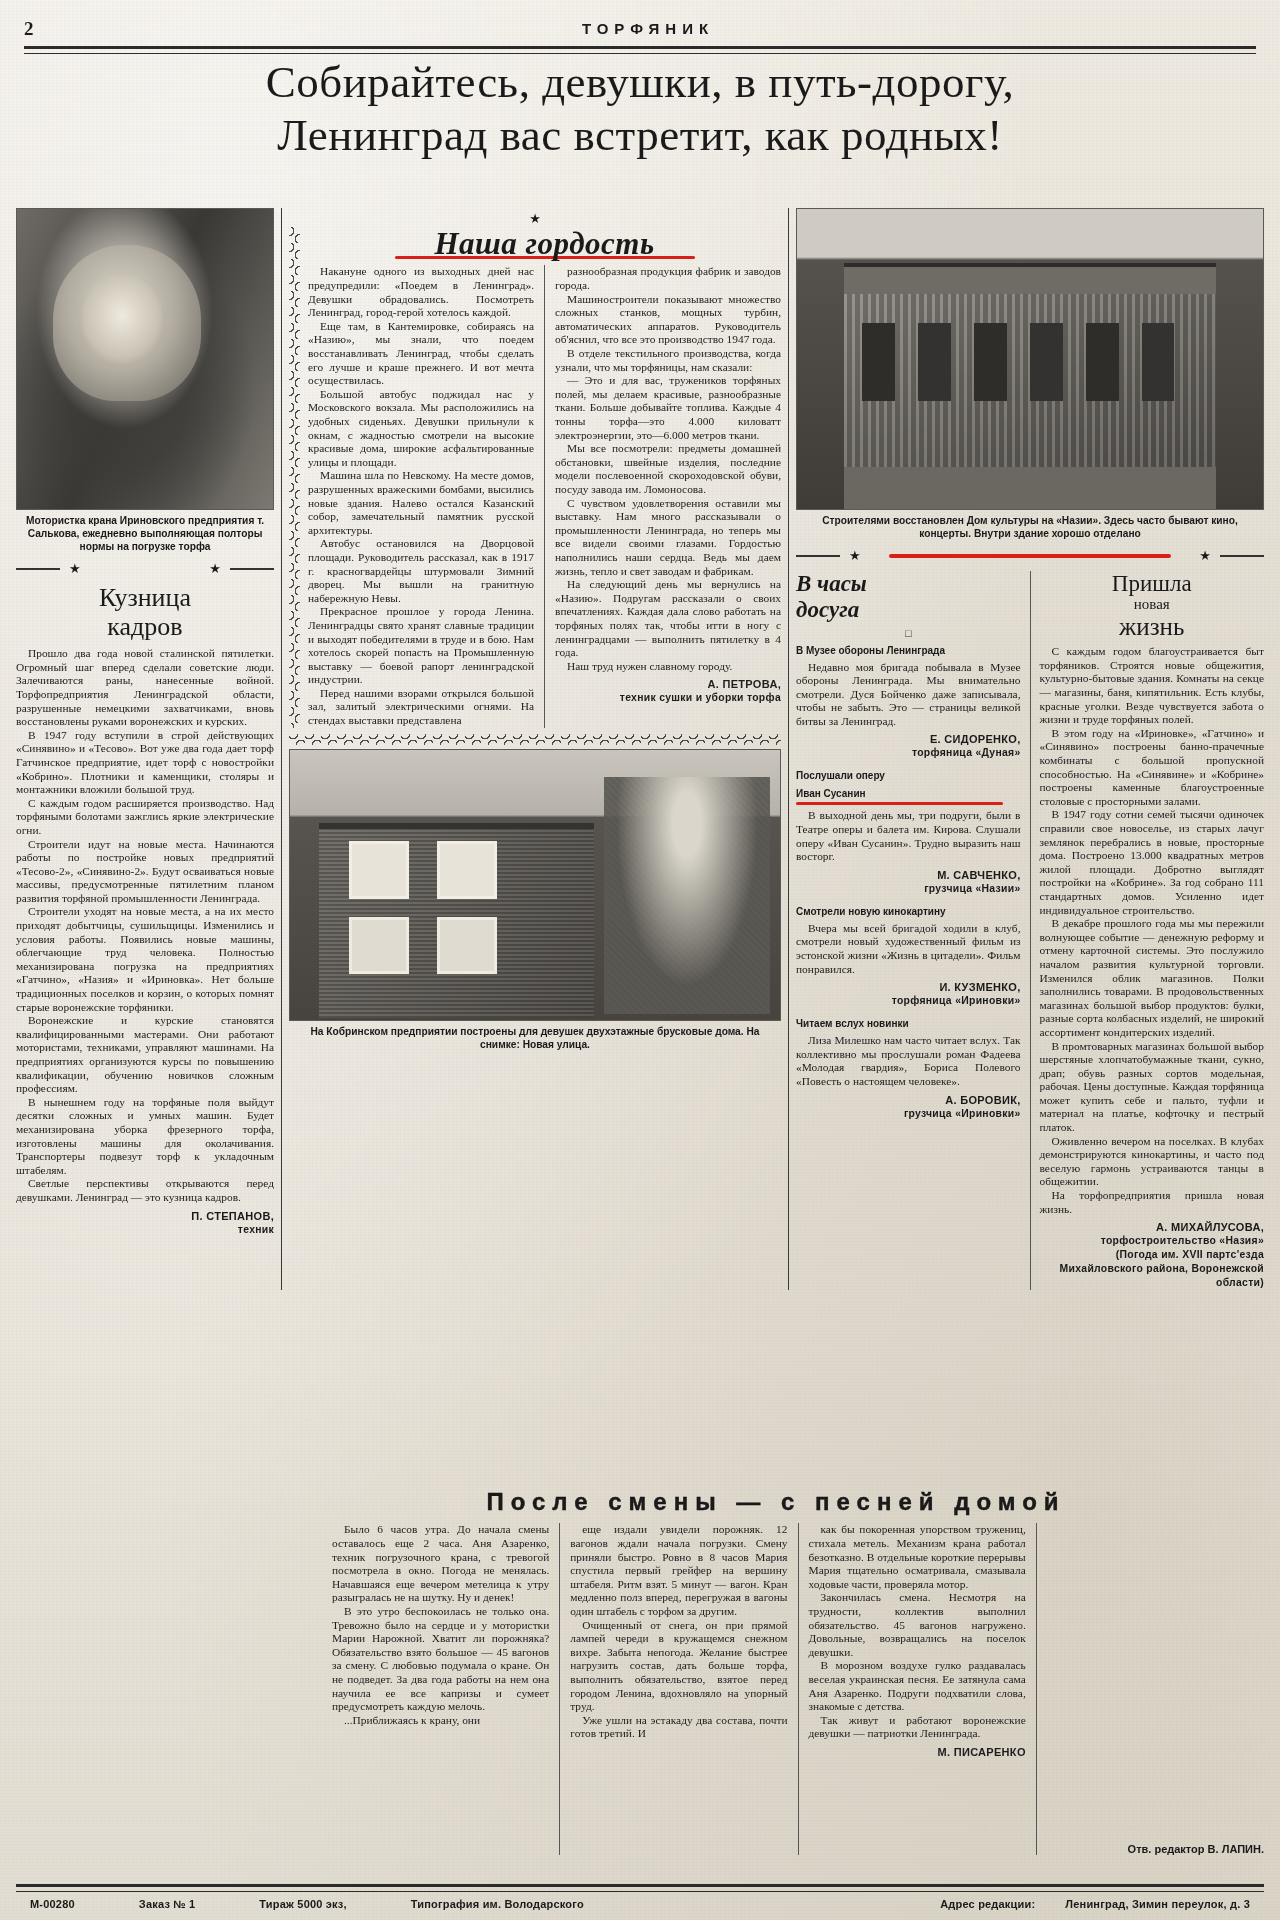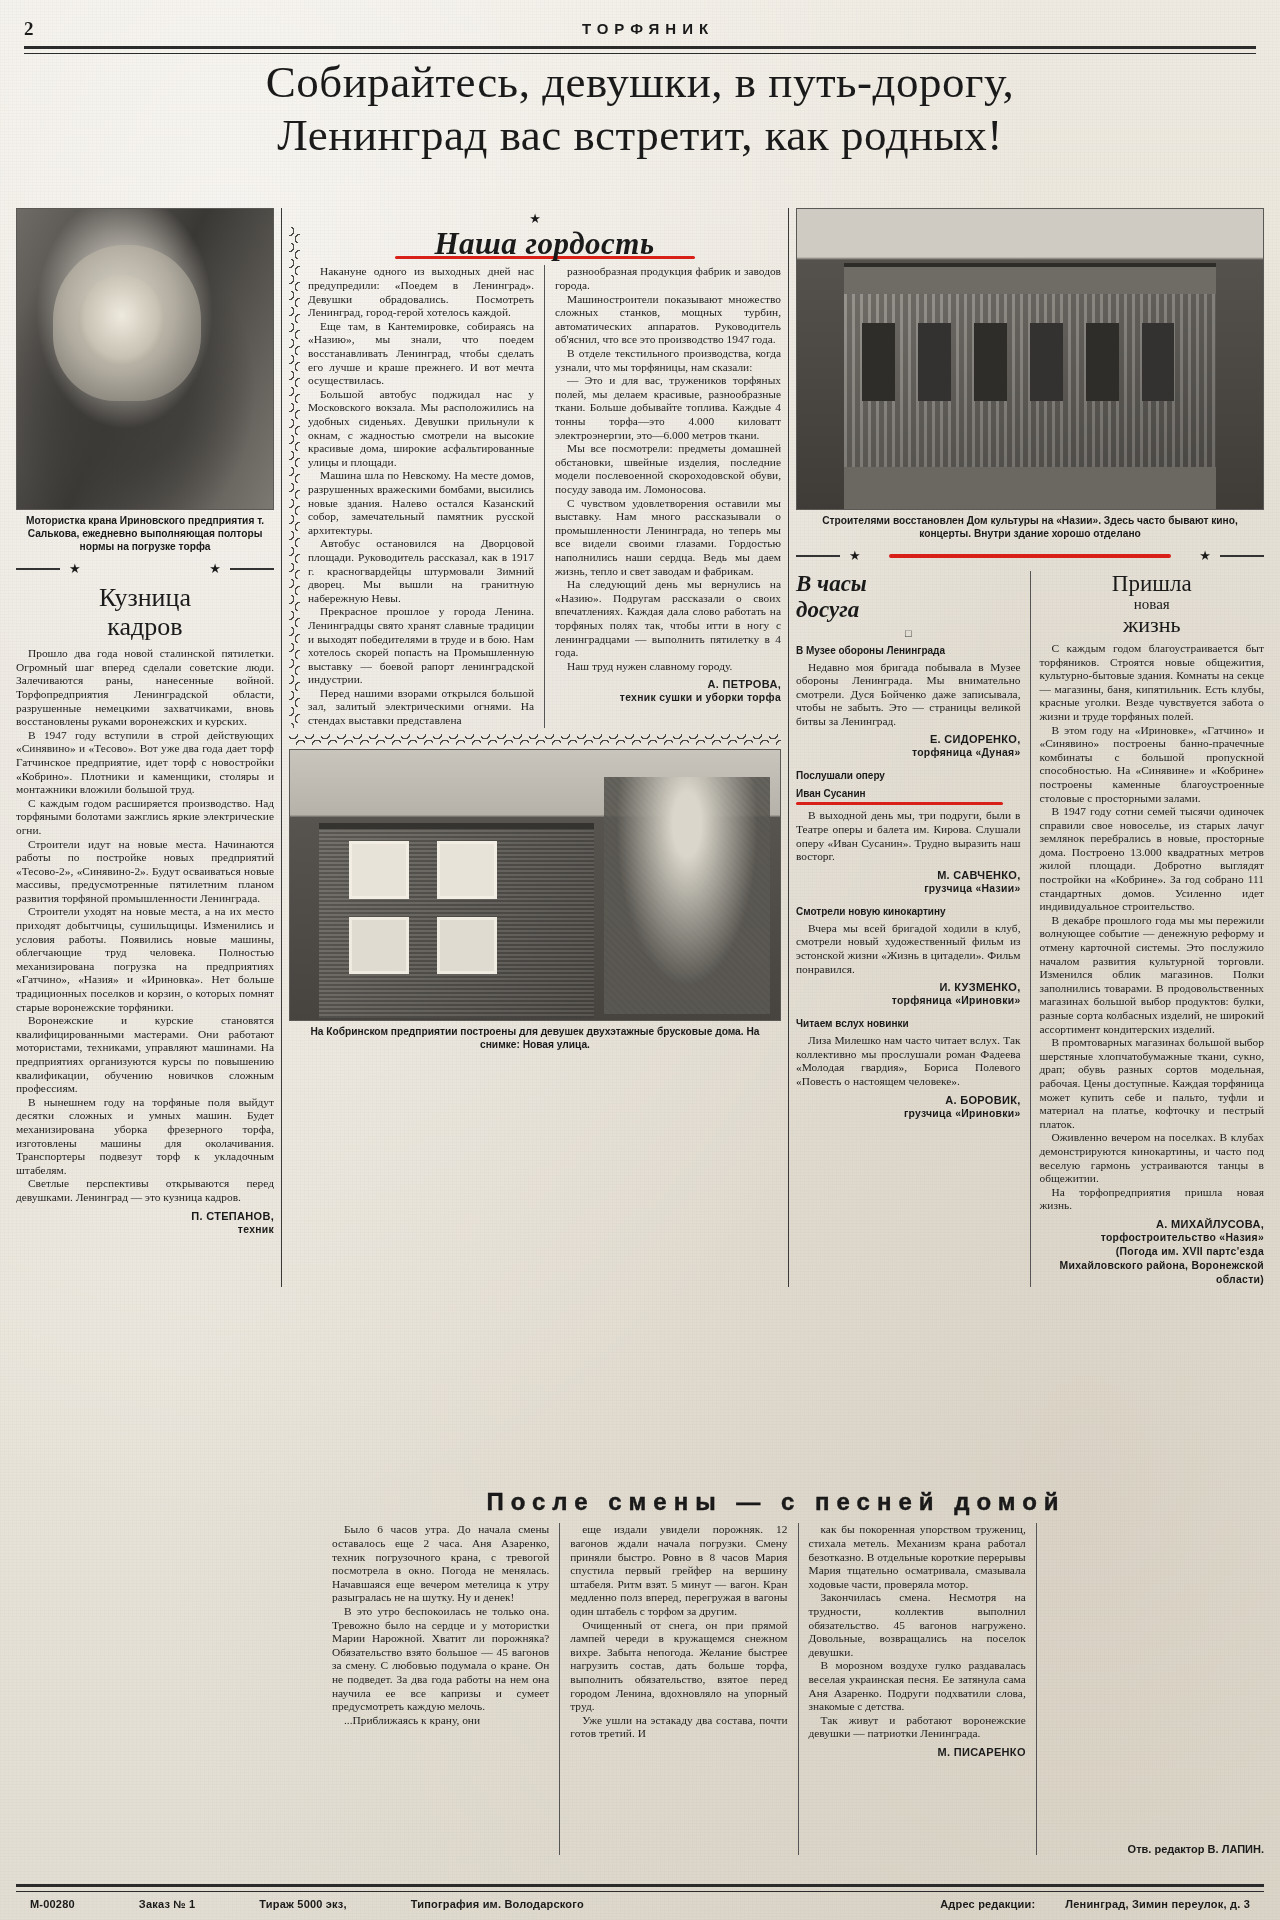--- a/index.html
+++ b/index.html
@@ -347,21 +347,21 @@
             <span>А. БОРОВИК,</span>
             <span class="sub">грузчица «Ириновки»</span>
           </div>
         </div>
 
         <div style="flex:0 0 1px;background:#555;"></div>
 
         <div style="flex:1 1 50%;">
           <div class="h-serif-big" style="font-size:23px;">Пришла</div>
           <div class="h-serif-big" style="font-size:15px;">новая</div>
-          <div class="h-serif-big" style="font-size:22px;margin-bottom:5px;">жизнь</div>
+          <div class="h-serif-big" style="font-size:25px;margin-bottom:5px;">жизнь</div>
 
           <div class="bt">
             <p>С каждым годом благоустраивается быт торфяников. Строятся новые общежития, культурно-бытовые здания. Комнаты на секце — магазины, баня, кипятильник. Есть клубы, красные уголки. Везде чувствуется забота о жизни и труде торфяных полей.</p>
             <p>В этом году на «Ириновке», «Гатчино» и «Синявино» построены банно-прачечные комбинаты с большой пропускной способностью. На «Синявине» и «Кобрине» построены каменные благоустроенные столовые с просторными залами.</p>
             <p>В 1947 году сотни семей тысячи одиночек справили свое новоселье, из старых лачуг землянок перебрались в новые, просторные дома. Построено 13.000 квадратных метров жилой площади. Добротно выглядят постройки на «Кобрине». За год собрано 111 стандартных домов. Усиленно идет индивидуальное строительство.</p>
             <p>В декабре прошлого года мы мы пережили волнующее событие — денежную реформу и отмену карточной системы. Это послужило началом развития культурной торговли. Изменился облик магазинов. Полки заполнились товарами. В продовольственных магазинах большой выбор продуктов: булки, разные сорта колбасных изделий, не широкий ассортимент кондитерских изделий.</p>
             <p>В промтоварных магазинах большой выбор шерстяные хлопчатобумажные ткани, сукно, драп; обувь разных сортов модельная, рабочая. Цены доступные. Каждая торфяница может купить себе и пальто, туфли и материал на платье, кофточку и пестрый платок.</p>
             <p>Оживленно вечером на поселках. В клубах демонстрируются кинокартины, и часто под веселую гармонь устраиваются танцы в общежитии.</p>
             <p>На торфопредприятия пришла новая жизнь.</p>
           </div>

